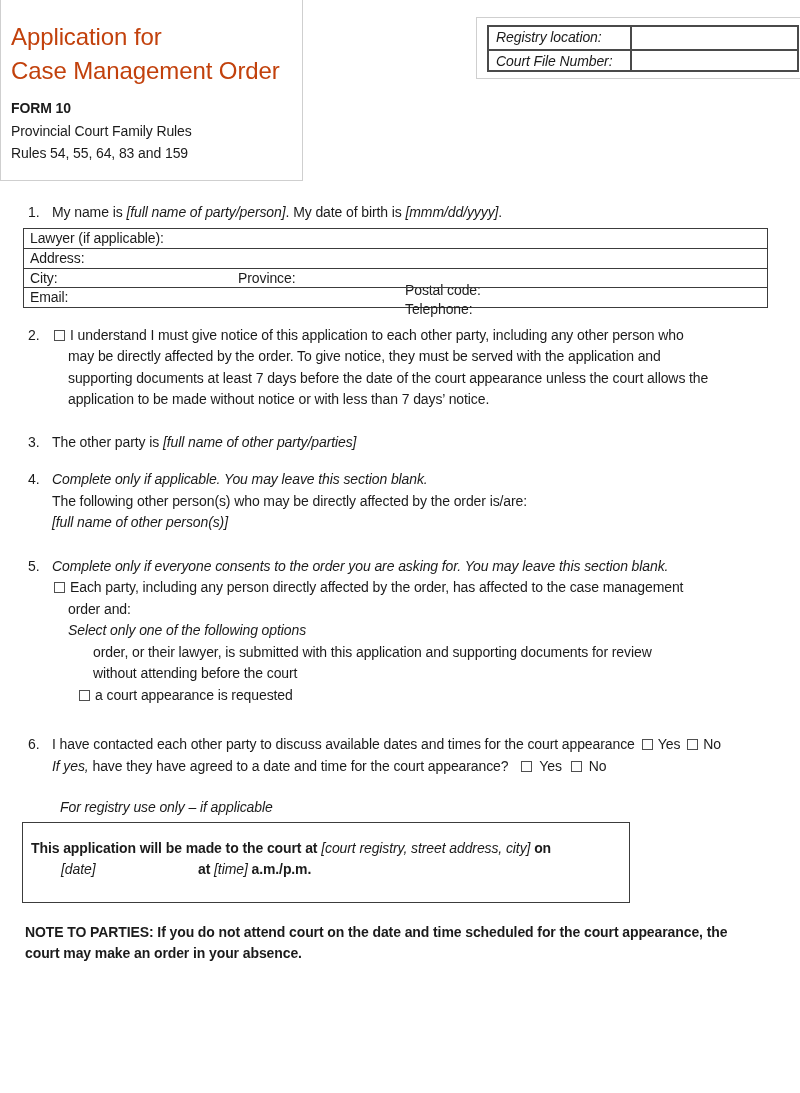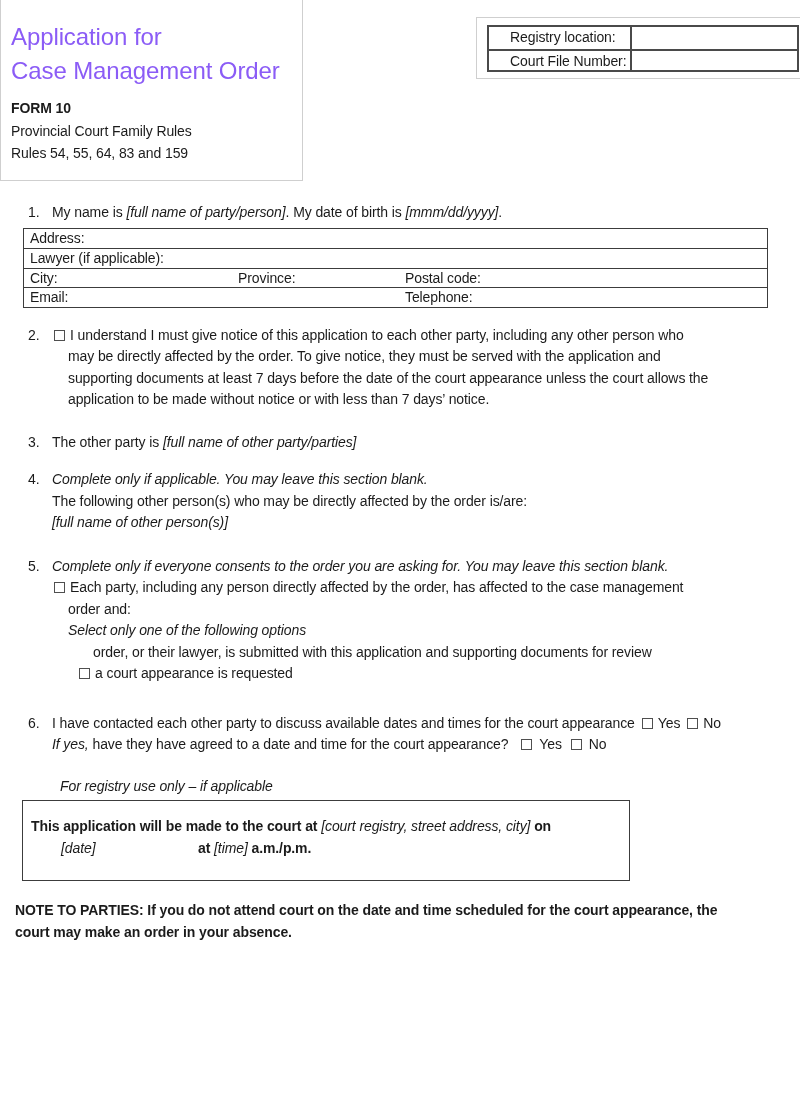--- a/index.html
+++ b/index.html
@@ -18,35 +18,35 @@
   .i { font-style:italic; }
   .b { font-weight:bold; }
   .line span { white-space:pre-wrap; }
 
   
   .title-box {
     position:absolute; left:0; top:-1px; width:303px; height:182px;
     border:1px solid #cfcfcf; border-top:none;
     padding:21px 4px 0 10px;
   }
-  .title-line { font-size:24px; line-height:34px; font-weight:400; color:#8b5cf6; }
+  .title-line { font-size:24px; line-height:34px; font-weight:400; color:#c2410c; }
   .form-no { margin-top:9px; font-weight:bold; line-height:22.5px; }
   .subtitle { line-height:22.5px; }
 
   .reg-outer {
     position:absolute; left:476px; top:17px; width:324px; height:62px;
     border:1px solid #cfcfcf; border-right:none;
   }
   .reg-table {
     position:absolute; left:10px; top:7px; width:312px;
     border:2px solid #4a4a4a; background:#fff;
   }
   .reg-row { display:flex; height:21.5px; }
   .reg-row + .reg-row { border-top:2px solid #4a4a4a; }
-  .reg-label { width:143px; border-right:2px solid #4a4a4a; padding-left:21px; line-height:20px; }
+  .reg-label { width:143px; border-right:2px solid #4a4a4a; padding-left:7px; line-height:20px;font-style:italic; }
   .reg-value { flex:1; }
 
   
   .content { padding-top:202px; }
   .item { position:relative; margin-left:52px; margin-right:26px; }
   .num { position:absolute; left:-24px; top:0; }
 
   .m-item2 { margin-top:17px; }
   .m-item3 { margin-top:21px; }
   .m-item4 { margin-top:16px; }
@@ -54,21 +54,21 @@
   .m-item6 { margin-top:28px; }
 
   
   .ctable {
     margin-left:-29px; margin-top:4px; width:745px;
     border:1.5px solid #3c3c3c; background:#fff;
   }
   .crow { position:relative; height:19.5px; line-height:18.5px; padding-left:6px; }
   .crow + .crow { border-top:1.5px solid #3c3c3c; }
   .abs214 { position:absolute; left:214px; top:0; }
-  .abs381 { position:absolute; left:381px; top:0; }
+  .abs381 { position:absolute; left:381px; top:12px; }
 
   
   .cb {
     display:inline-block; width:11px; height:11px;
     border:1.5px solid #4f4f4f; background:#fff;
     vertical-align:-1px; margin-right:5px;
   }
   .cb-para { margin-left:2px; }
   .wrap { margin-left:14px; }
   .opt { margin-left:27px; }
@@ -82,21 +82,21 @@
   .hearing-box {
     margin-left:22px; margin-top:3px; width:608px; height:81px;
     border:1.5px solid #3c3c3c;
     padding:15px 10px 0 8px;
     position:relative;
   }
   .hb-line2 { position:relative; height:22px; }
   .hb-date { position:absolute; left:30px; top:0; }
   .hb-at   { position:absolute; left:167px; top:0; }
 
-  .note { margin-left:15px; margin-top:19px; width:730px; font-weight:bold; }
+  .note { margin-left:25px; margin-top:19px; width:730px; font-weight:bold; }
 </style>
 </head>
 <body>
 
 <div class="page">
 
   <div class="title-box">
     <div class="title-line">Application for</div>
     <div class="title-line">Case Management Order</div>
     <div class="form-no">FORM 10</div>
@@ -120,24 +120,24 @@
   <div class="content">
 
     <div class="item">
       <span class="num">1.</span>
       <div class="line">
         <span>My name is </span><span class="i">[full name of party/person]</span><span>. My date of birth is </span><span class="i">[mmm/dd/yyyy]</span><span>.</span>
       </div>
 
       <div class="ctable">
         <div class="crow">
+          <span>Lawyer (if applicable):</span>
+        </div>
+        <div class="crow">
           <span>Address:</span>
-        </div>
-        <div class="crow">
-          <span>Lawyer (if applicable):</span>
         </div>
         <div class="crow">
           <span>City:</span>
           <span class="abs214">Province:</span>
           <span class="abs381">Postal code:</span>
         </div>
         <div class="crow">
           <span>Email:</span>
           <span class="abs381">Telephone:</span>
         </div>
@@ -175,20 +175,21 @@
       <div class="line i">Complete only if everyone consents to the order you are asking for. You may leave this section blank.</div>
       <div class="cb-para">
         <div class="line">
           <span class="cb"></span><span>Each party, including any person directly affected by the order, has affected to the case management</span>
         </div>
         <div class="line wrap">order and:</div>
       </div>
       <div class="line i sel-instr">Select only one of the following options</div>
       <div class="opt">
         <div class="line wrap">order, or their lawyer, is submitted with this application and supporting documents for review</div>
+        <div class="line wrap">without attending before the court</div>
       </div>
       <div class="opt">
         <div class="line">
           <span class="cb"></span><span>a court appearance is requested</span>
         </div>
       </div>
     </div>
 
     <div class="item m-item6">
       <span class="num">6.</span>

